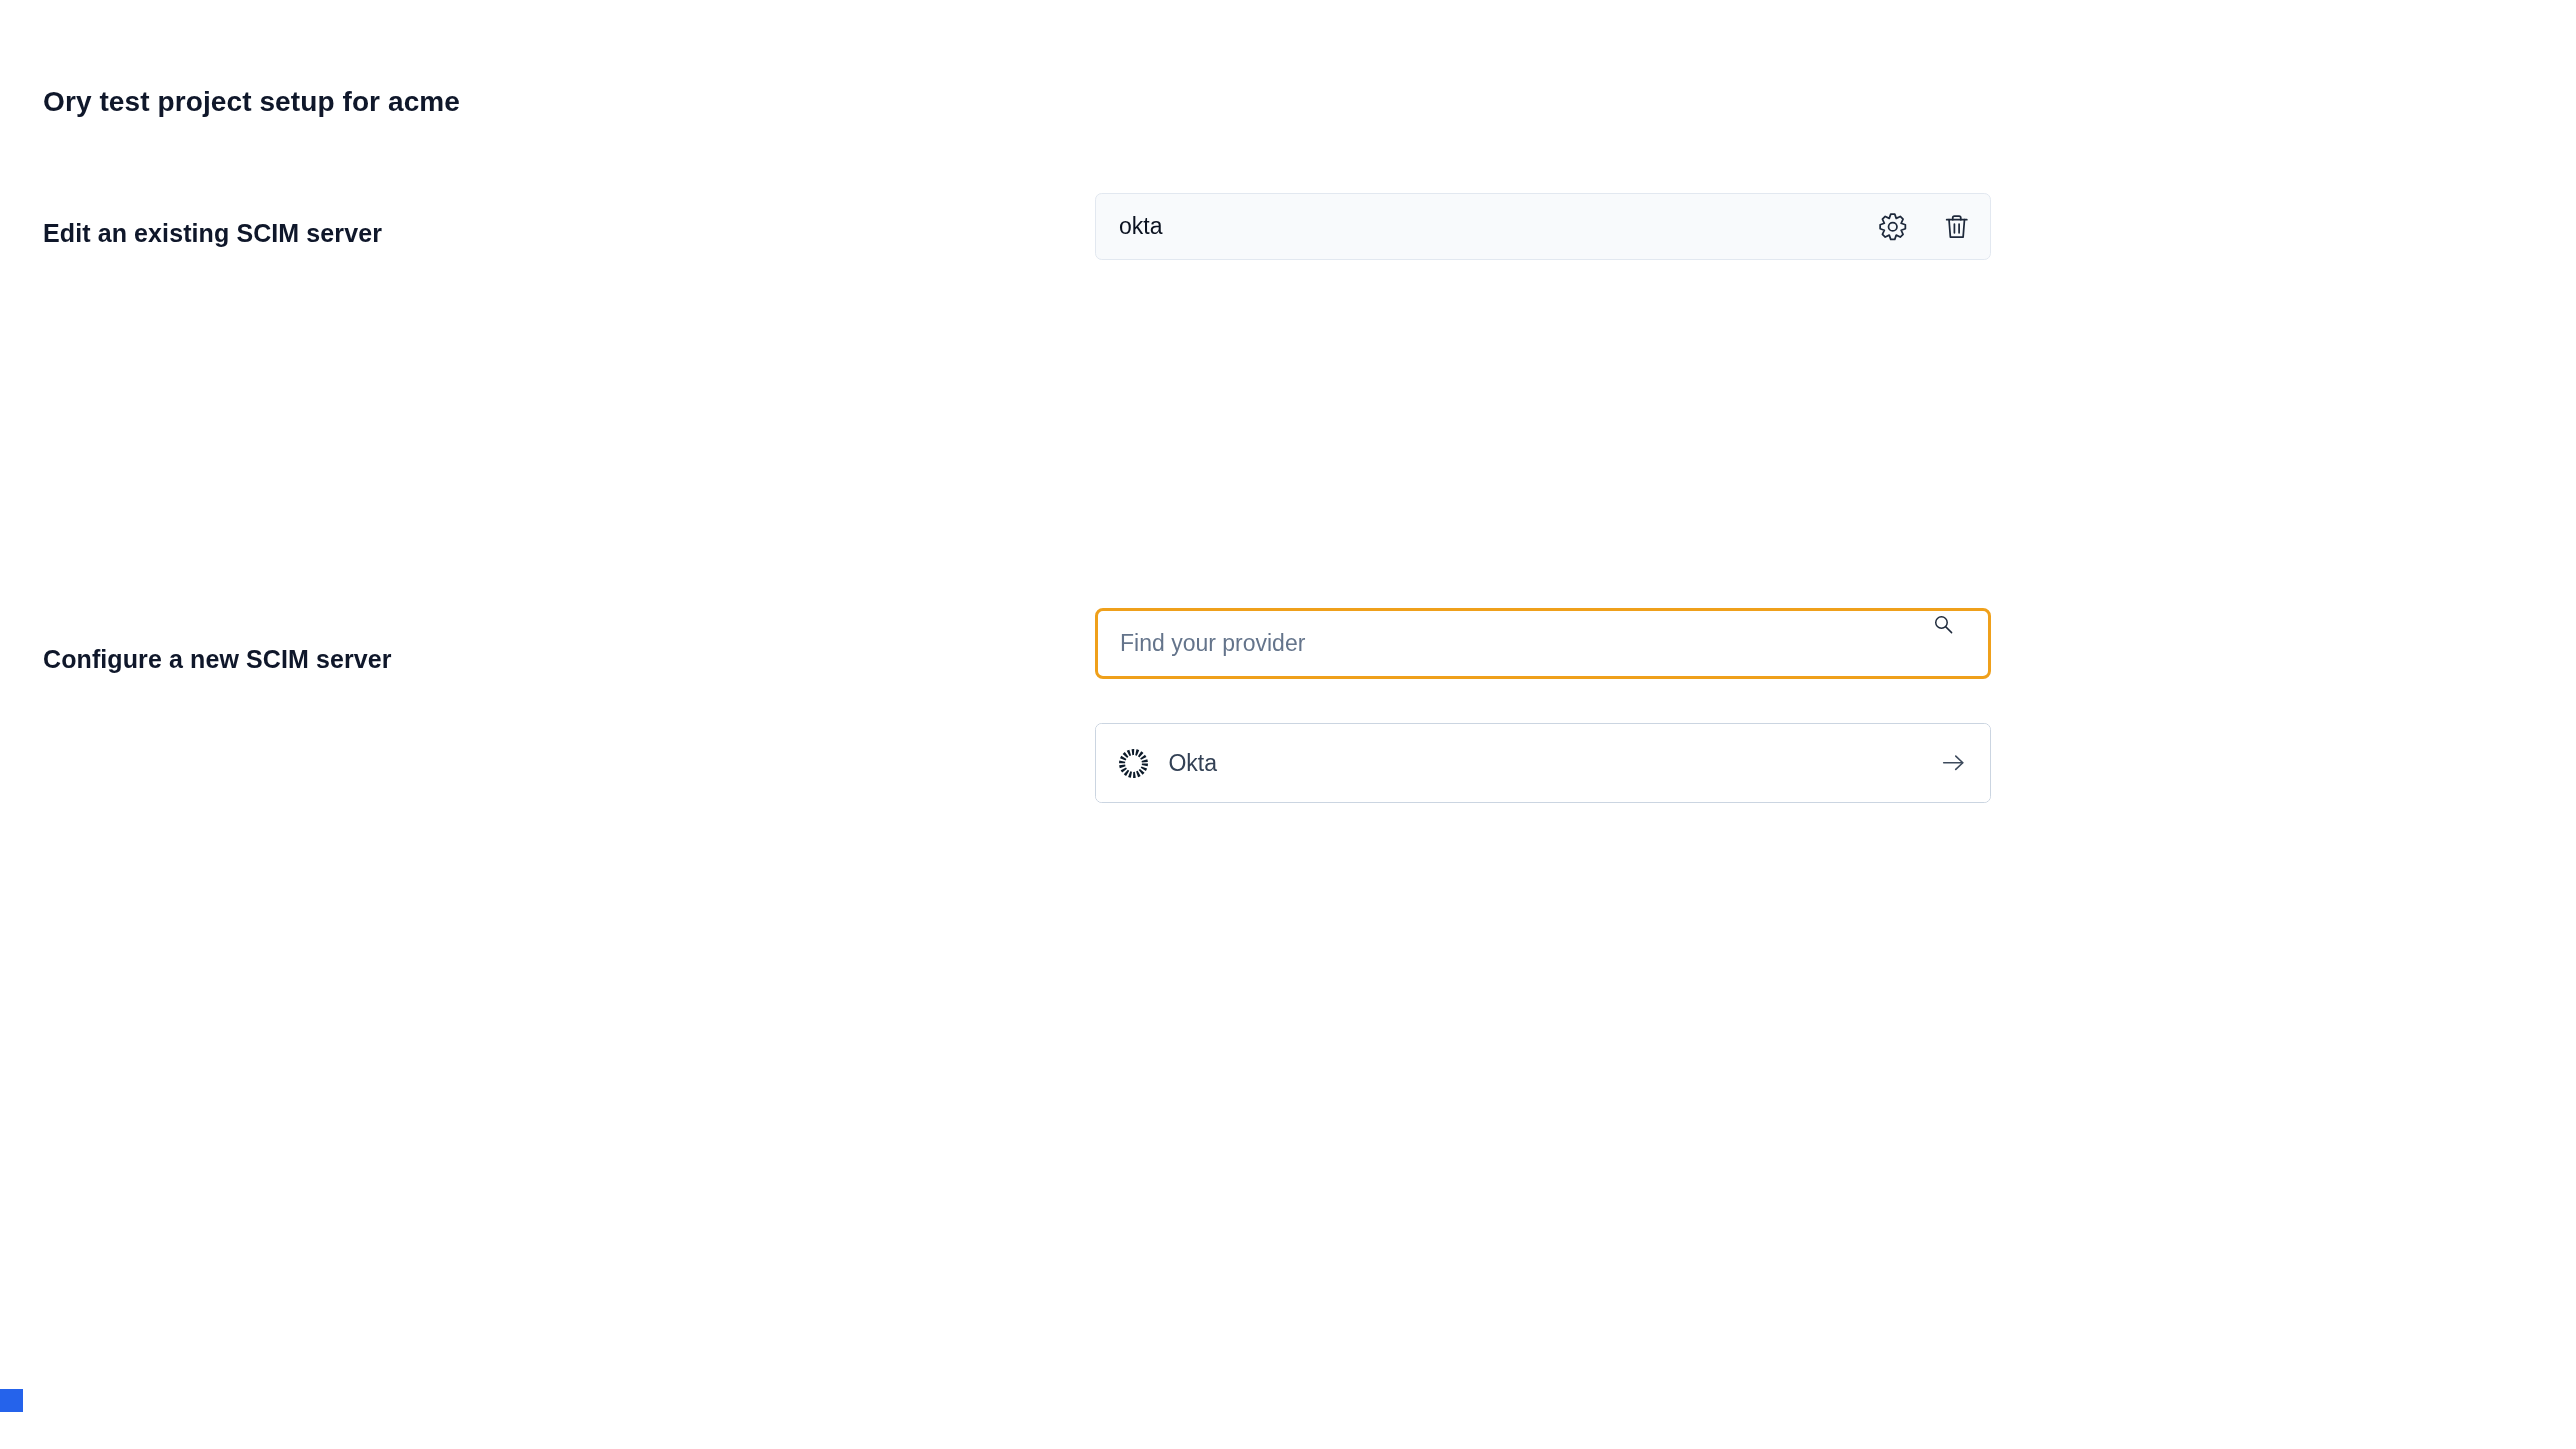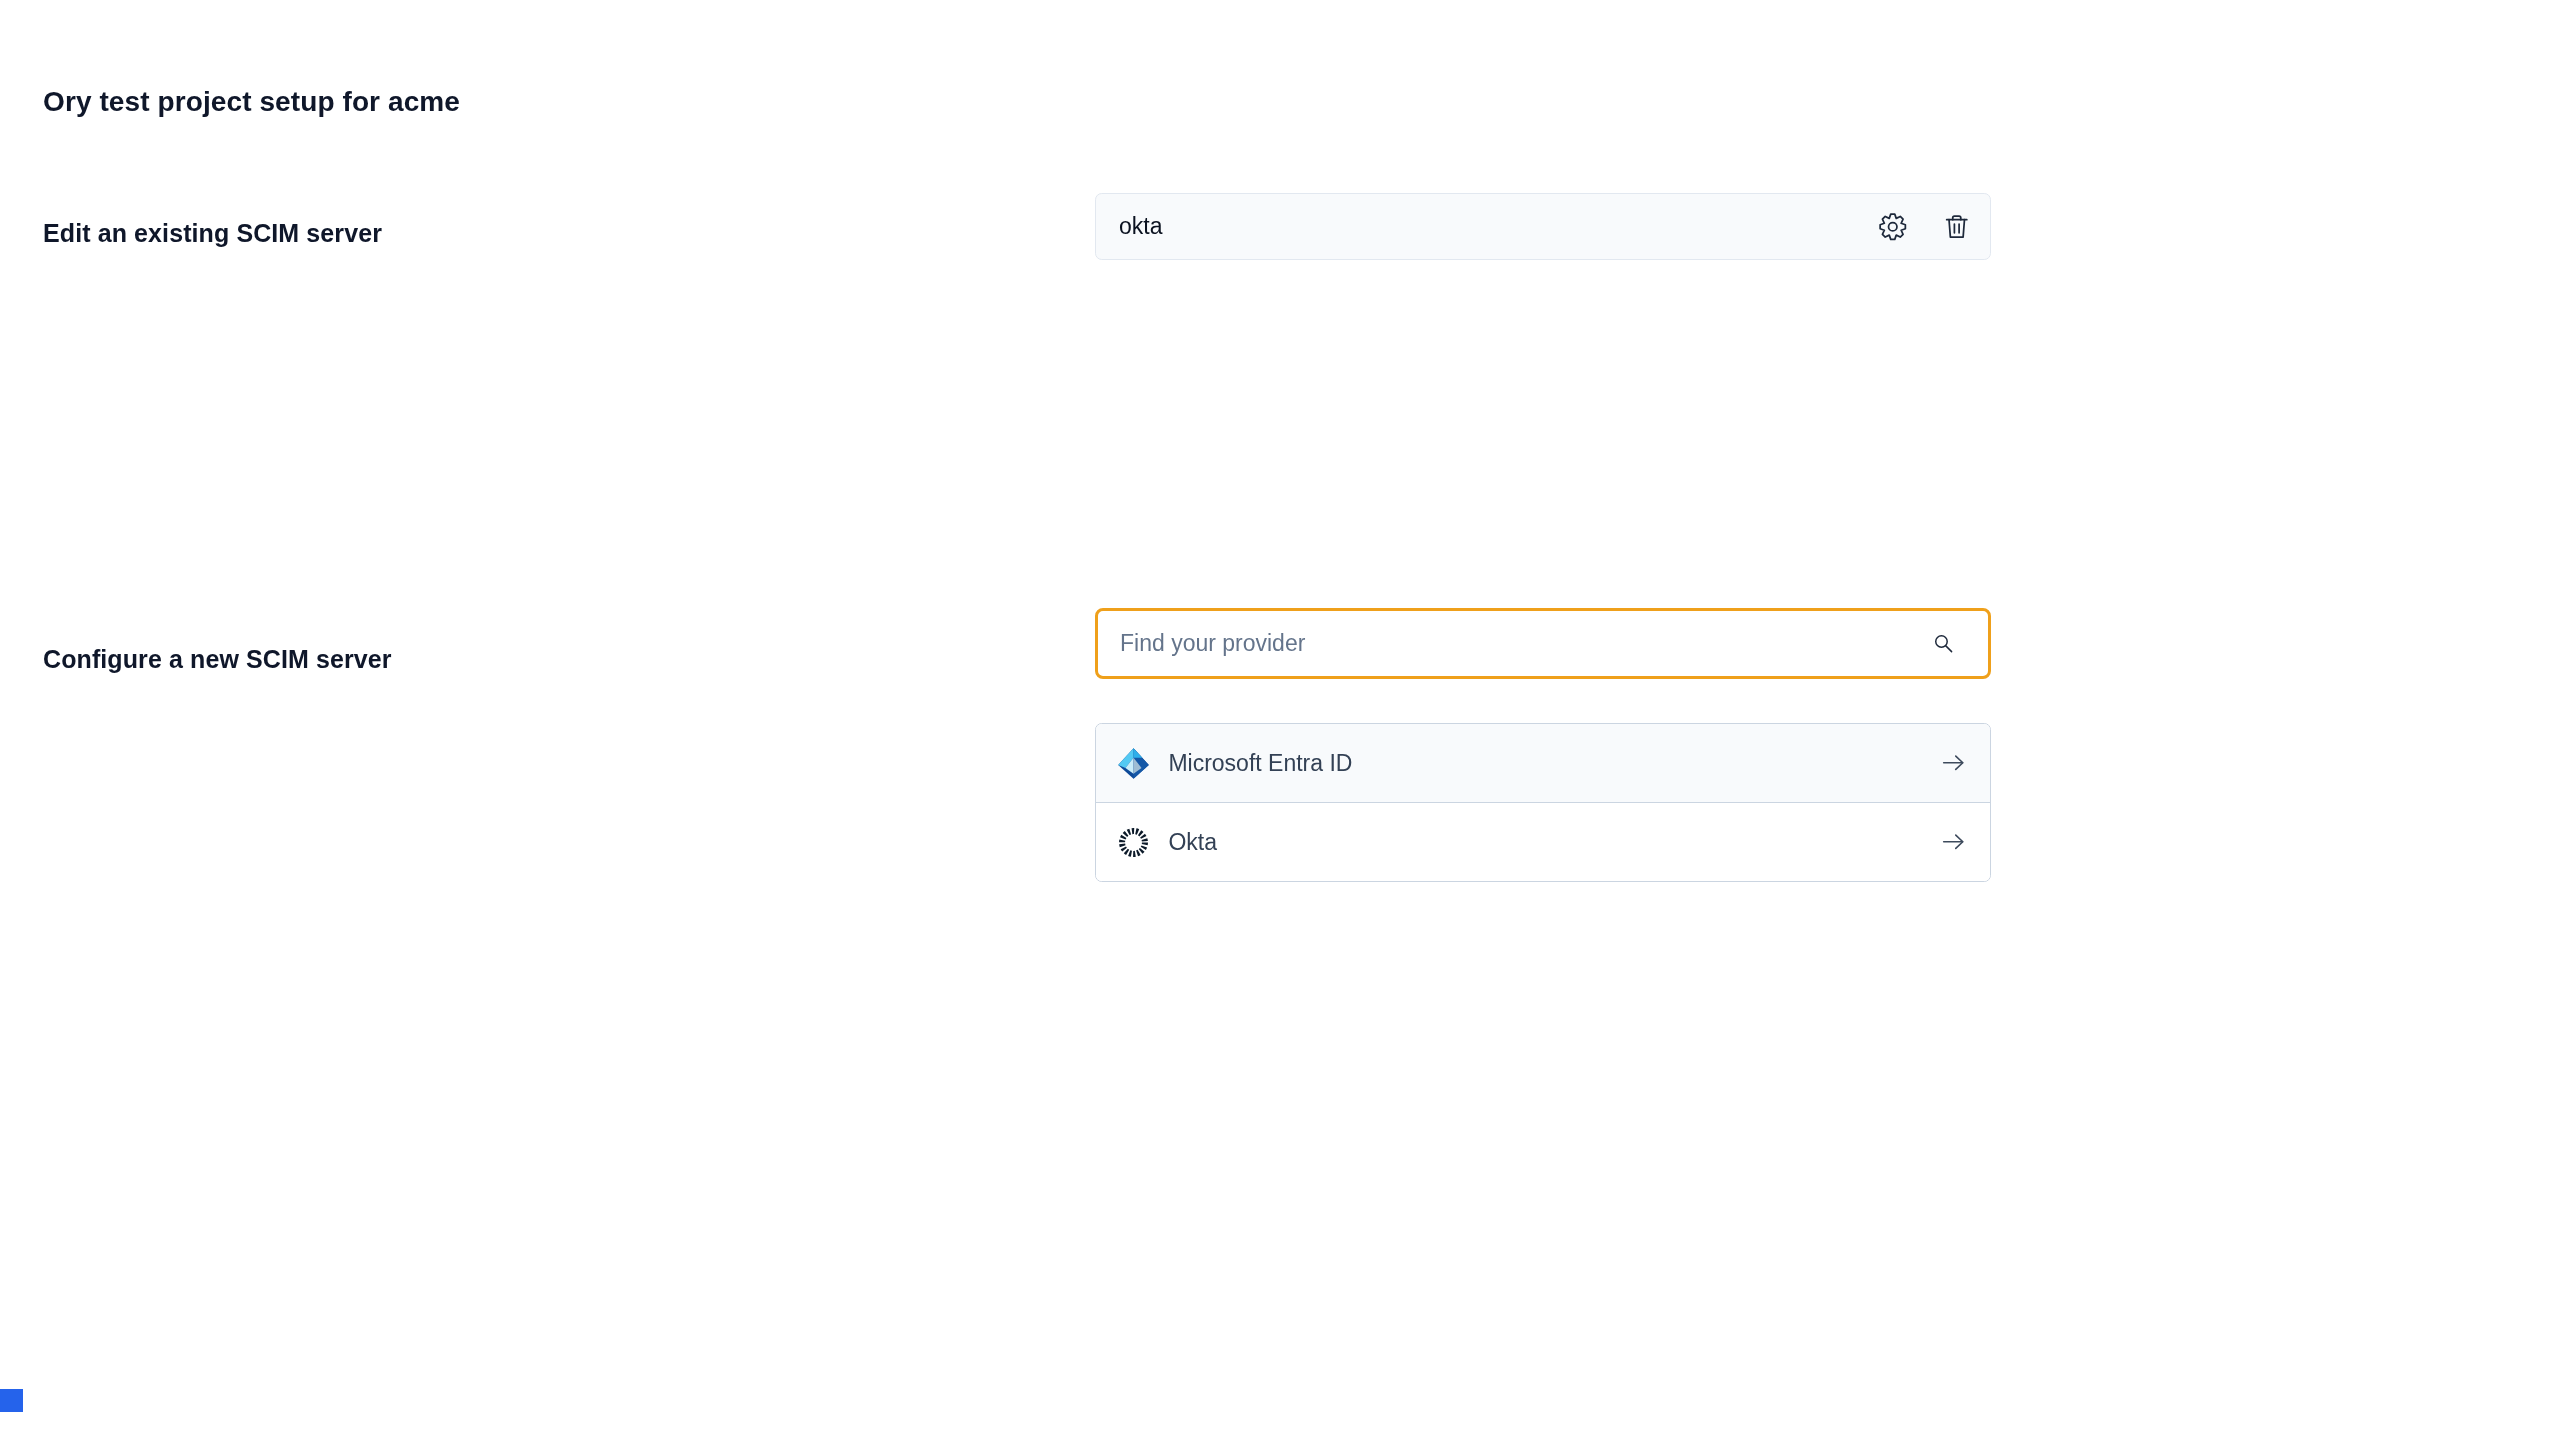--- a/index.html
+++ b/index.html
@@ -76,21 +76,20 @@
     position: absolute;
     left: 1095px;
     top: 608px;
     width: 896px;
     height: 71px;
     box-sizing: border-box;
     background: #ffffff;
     border: 3.4px solid #EFA01B;
     border-radius: 8px;
     display: flex;
-    align-items: center;
     padding: 0 31px 0 20px;
   }
   .search-input {
     flex: 1 1 auto;
     border: none;
     outline: none;
     background: transparent;
     font-family: "Liberation Sans", "DejaVu Sans", sans-serif;
     font-size: 23px;
     color: #0F172A;
@@ -192,39 +191,20 @@
     <span>
       <svg width="27" height="27" viewBox="0 0 40 40" fill="none">
         <circle cx="17" cy="17" r="8.5" stroke="#1E293B" stroke-width="2.2"></circle>
         <path d="M23.5,23.5 L32,32" stroke="#1E293B" stroke-width="2.2" stroke-linecap="round"></path>
       </svg>
     </span>
   </div>
 
   <div class="provider-list">
 
-    <div class="provider-row highlighted">
-      <span class="provider-logo">
-        <svg width="35" height="35" viewBox="0 0 48 48">
-          <polygon points="24,3 45,26 24,45 3,26" fill="#0E4A99"></polygon>
-          <polygon points="24,3 45,26 24,45" fill="#1558A7"></polygon>
-          <polygon points="24,3 3,26 13,30 24,16" fill="#53C9F3"></polygon>
-          <polygon points="24,3 36,16 24,16" fill="#2EAFEA"></polygon>
-          <polygon points="24,16 13,30 24,38" fill="#C9EDFA"></polygon>
-          <polygon points="24,16 35,30 24,38" fill="#9FBDD4"></polygon>
-        </svg>
-      </span>
-      <span class="provider-name">Microsoft Entra ID</span>
-      <span class="arrow-icon">
-        <svg width="29.5" height="29.5" viewBox="0 0 44 44" fill="none">
-          <path d="M7,22 H35" stroke="#3D4A5C" stroke-width="2.4" stroke-linecap="round"></path>
-          <path d="M25,12 L35.5,22 L25,32" stroke="#3D4A5C" stroke-width="2.4" stroke-linecap="round" stroke-linejoin="round"></path>
-        </svg>
-      </span>
-    </div>
 
     <div class="provider-row">
       <span class="provider-logo">
         <svg width="35" height="35" viewBox="0 0 52 52" fill="none">
           <circle cx="26" cy="26" r="17" stroke="#0D1B2A" stroke-width="9" stroke-dasharray="3.3 2.64" fill="none"></circle>
         </svg>
       </span>
       <span class="provider-name">Okta</span>
       <span class="arrow-icon">
         <svg width="29.5" height="29.5" viewBox="0 0 44 44" fill="none">

